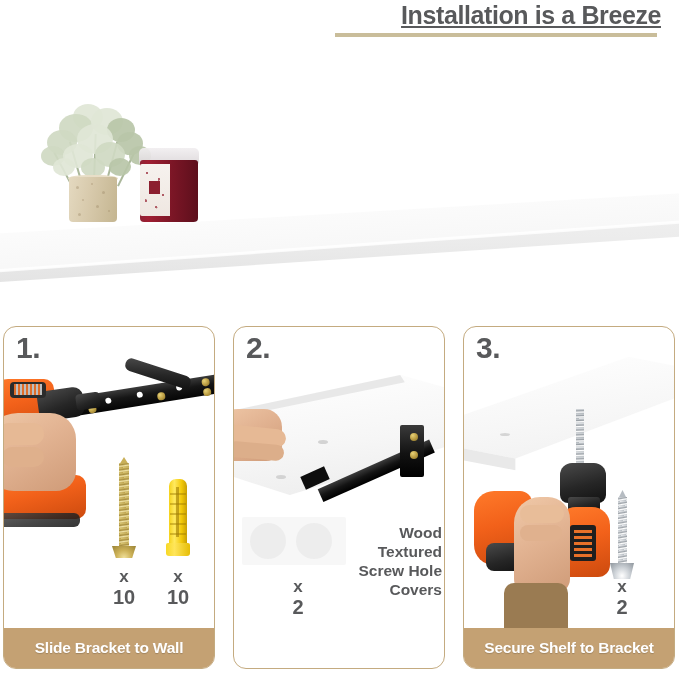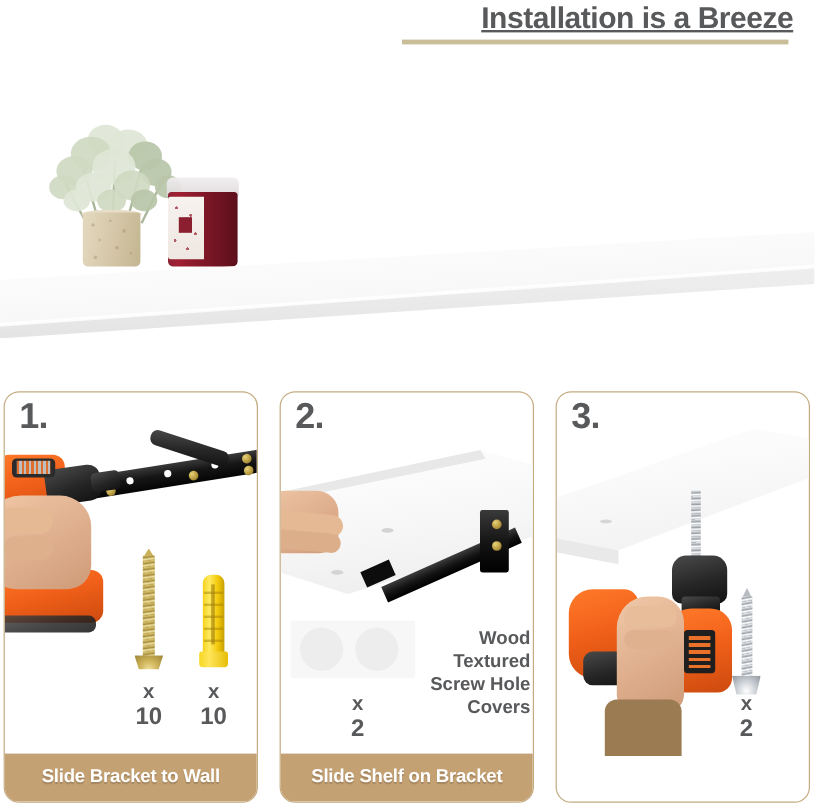--- a/index.html
+++ b/index.html
@@ -582,21 +582,20 @@
 Textured
 Screw Hole
 Covers</div>
     </div>
 
     <div class="count-block" style="left:44px; top:250px; width:40px;">
       <div class="count-x">x</div>
       <div class="count-n">2</div>
     </div>
 
-    <div class="panel-caption">Slide Shelf on Bracket</div>
   </div>
 
   <div class="panel p3">
     <div class="panel-num">3.</div>
 
     <div class="panel-art">
 
       <div style="position:absolute; left:-10px; top:30px; width:236px; height:118px;
                   background:linear-gradient(172deg,#ffffff 0%,#f7f7f7 50%,#eeeeee 100%);
                   clip-path:polygon(0% 52%, 74% 0%, 100% 10%, 100% 30%, 26% 86%, 0% 76%);
@@ -631,15 +630,16 @@
         <div class="ss-shaft"></div>
         <div class="ss-head"></div>
       </div>
     </div>
 
     <div class="count-block" style="left:134px; top:250px; width:48px;">
       <div class="count-x">x</div>
       <div class="count-n">2</div>
     </div>
 
+    <div class="panel-caption">Secure Shelf to Bracket</div>
   </div>
 
 </div>
 
 </body></html>

